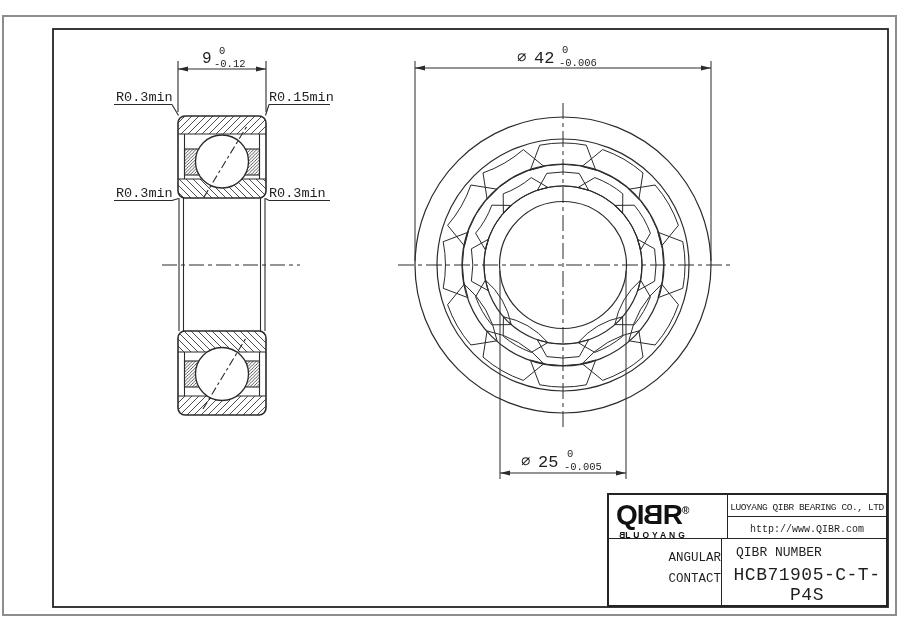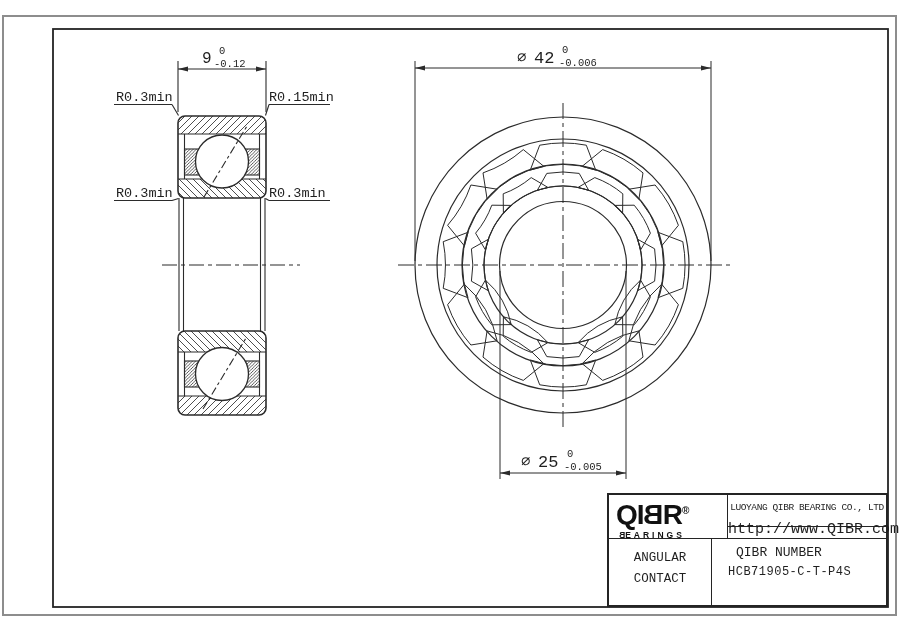--- a/index.html
+++ b/index.html
@@ -14,32 +14,32 @@
   .tb-logo-cell{position:absolute;left:0;top:0;width:119px;height:44px;
           border-right:1.5px solid #242424;border-bottom:1.5px solid #242424;
           box-sizing:border-box;padding:2px 0 0 7px;}
   .tb-logo{font-family:"Liberation Sans",sans-serif;font-weight:bold;font-size:28px;
           line-height:28px;letter-spacing:-1px;color:#111;white-space:nowrap;}
   .tb-logo .mirror{display:inline-block;transform:scaleX(-1);}
   .tb-logo sup{font-size:10px;letter-spacing:0;vertical-align:10px;}
   .tb-logo-sub{font-family:"Liberation Sans",sans-serif;font-weight:bold;font-size:8.5px;
           letter-spacing:3px;color:#111;margin-top:1px;white-space:nowrap;}
   .tb-logo-sub .mirror{display:inline-block;transform:scaleX(-1);}
-  .tb-company{position:absolute;left:119px;right:0;top:0;height:32px;
+  .tb-company{position:absolute;left:119px;right:0;top:0;height:22px;
           border-bottom:1.3px solid #242424;box-sizing:border-box;
           line-height:25px;text-align:center;font-size:9.5px;letter-spacing:-0.4px;white-space:nowrap;}
   .tb-website{position:absolute;left:119px;right:0;top:26px;height:18px;
           border-bottom:1.5px solid #242424;box-sizing:border-box;
-          line-height:17px;text-align:center;font-size:15px;white-space:nowrap;}
-  .tb-product{position:absolute;left:0;top:44px;width:103px;bottom:0;
+          line-height:17px;text-align:center;font-size:10px;white-space:nowrap;}
+  .tb-product{position:absolute;left:0;top:44px;width:113px;bottom:0;
           border-right:1.5px solid #242424;box-sizing:border-box;
-          text-align:center;font-size:12.5px;padding-top:9px;line-height:21px;}
+          text-align:right;font-size:12.5px;padding-top:9px;line-height:21px;}
   .tb-part{position:absolute;left:119px;top:44px;right:0;bottom:0;}
   .tb-part-label{font-size:13px;padding:6px 0 0 8px;}
-  .tb-part-number{font-size:12px;text-align:left;margin-top:5px;letter-spacing:0.5px;}
+  .tb-part-number{font-size:18px;text-align:center;margin-top:5px;letter-spacing:0.5px;}
 </style>
 </head>
 <body>
 
 <div class="stage">
 
 <svg width="900" height="636" viewBox="0 0 900 636">
   <defs>
     <pattern id="hA" patternUnits="userSpaceOnUse" width="7" height="7">
       <path d="M0,7 L7,0 M-1.75,1.75 L1.75,-1.75 M5.25,8.75 L8.75,5.25" stroke="#3a3a3a" stroke-width="0.9" fill="none"></path>
@@ -200,21 +200,21 @@
     <text x="521" y="466" font-size="15" font-style="italic">∅</text>
     <text x="538" y="466.5" font-size="17">25</text>
     <text x="567" y="457" font-size="10.5">0</text>
     <text x="564" y="470" font-size="10.5">-0.005</text>
   </g>
 </svg>
 
 <div class="tblock">
   <div class="tb-logo-cell">
     <div class="tb-logo"><span>QI</span><span class="mirror">B</span><span>R</span><sup>®</sup></div>
-    <div class="tb-logo-sub"><span class="mirror">B</span><span>EARINGS</span></div>
+    <div class="tb-logo-sub"><span class="mirror">B</span><span>LUOYANG</span></div>
   </div>
   <div class="tb-company">LUOYANG QIBR BEARING CO., LTD</div>
   <div class="tb-website">http://www.QIBR.com</div>
   <div class="tb-product">
     <div>ANGULAR CONTACT</div>
   </div>
   <div class="tb-part">
     <div class="tb-part-label">QIBR NUMBER</div>
     <div class="tb-part-number">HCB71905-C-T-P4S</div>
   </div>

